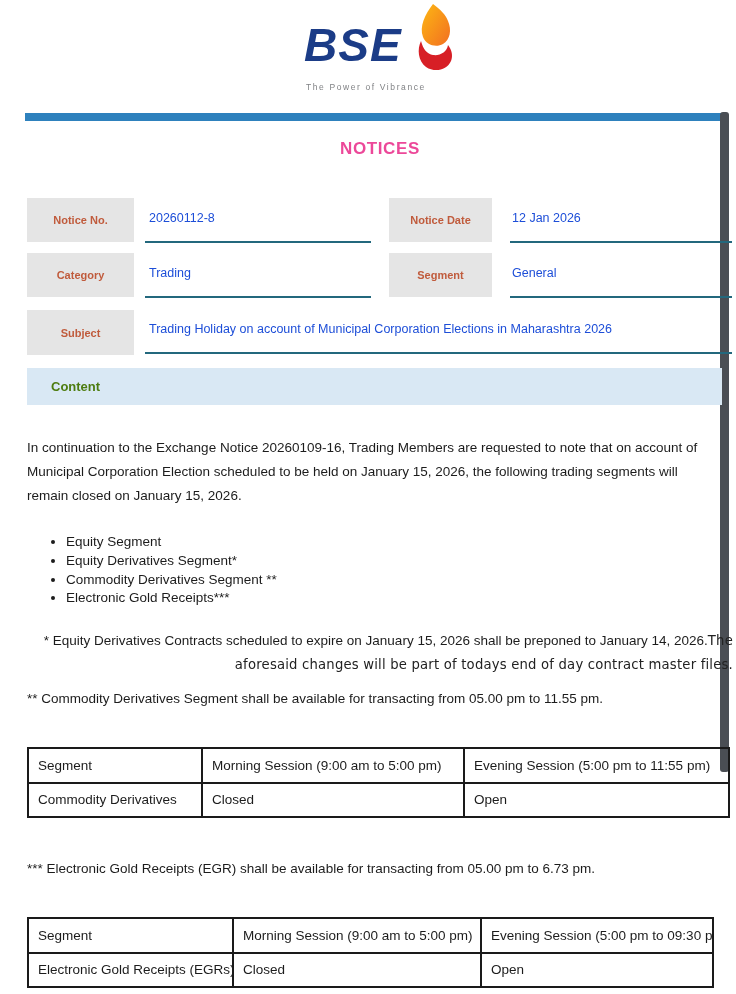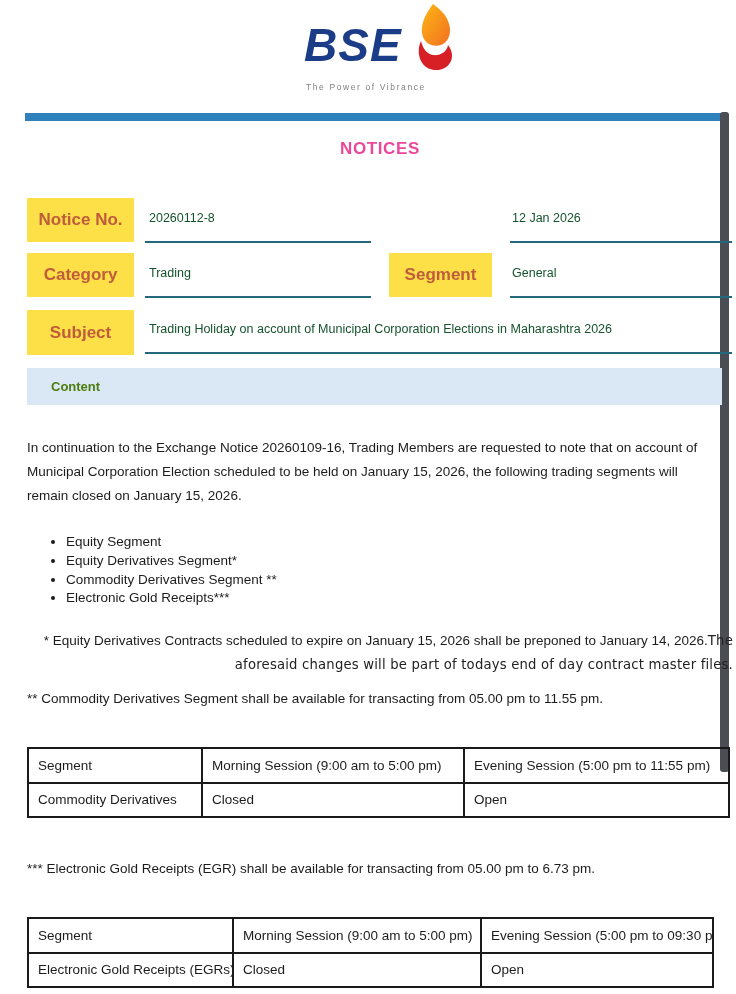--- a/index.html
+++ b/index.html
@@ -15,23 +15,23 @@
                 letter-spacing:1.6px;color:#808285;white-space:nowrap;}
 
   
   .blue-bar{position:absolute;left:13px;top:113px;width:697px;height:8px;background:#2e81bd;}
   .scrollbar{position:absolute;left:708px;top:112px;width:9px;height:660px;
              background:#4a4e54;border-radius:3px;}
   .page-title{position:absolute;left:0;top:139px;width:736px;text-align:center;
               font-size:17px;font-weight:bold;letter-spacing:.6px;color:#ec4899;}
 
   
-  .lbl{position:absolute;background:#fde047;color:#c05b3c;font-weight:bold;font-size:17px;
+  .lbl{position:absolute;background:#e5e5e5;color:#c05b3c;font-weight:bold;font-size:11px;
        display:flex;align-items:center;justify-content:center;}
-  .val{position:absolute;font-size:12.5px;color:#14532d;}
+  .val{position:absolute;font-size:12.5px;color:#1d4ed8;}
   .uline{position:absolute;height:0;border-top:2px solid #23687d;}
   .content-bar{position:absolute;left:15px;top:368px;width:695px;height:37px;background:#d9e8f4;
                display:flex;align-items:center;padding-left:24px;box-sizing:border-box;
                color:#4d7c0f;font-weight:bold;font-size:13px;}
 
   
   .para{position:absolute;font-size:13.5px;line-height:24px;color:#1c1c1c;}
   .note-alt{font-family:"DejaVu Sans",sans-serif;font-size:13.2px;letter-spacing:.2px;color:#222;}
   ul.seglist{position:absolute;left:36px;top:533px;margin:0;padding:0 0 0 18px;}
   ul.seglist li{font-size:13.5px;line-height:18.8px;color:#1c1c1c;}
@@ -66,20 +66,21 @@
 
   <div class="blue-bar"></div>
   <div class="scrollbar"></div>
 
   <div class="page-title">NOTICES</div>
 
   <div class="lbl" style="left:15px;top:198px;width:107px;height:44px;">Notice No.</div>
   <div class="val" style="left:137px;top:211px;">20260112-8</div>
   <div class="uline" style="left:133px;top:241px;width:226px;"></div>
 
+  <div class="lbl" style="left:377px;top:198px;width:103px;height:44px;">Notice Date</div>
   <div class="val" style="left:500px;top:211px;">12 Jan 2026</div>
   <div class="uline" style="left:498px;top:241px;width:222px;"></div>
 
   <div class="lbl" style="left:15px;top:253px;width:107px;height:44px;">Category</div>
   <div class="val" style="left:137px;top:266px;">Trading</div>
   <div class="uline" style="left:133px;top:296px;width:226px;"></div>
 
   <div class="lbl" style="left:377px;top:253px;width:103px;height:44px;">Segment</div>
   <div class="val" style="left:500px;top:266px;">General</div>
   <div class="uline" style="left:498px;top:296px;width:222px;"></div>

